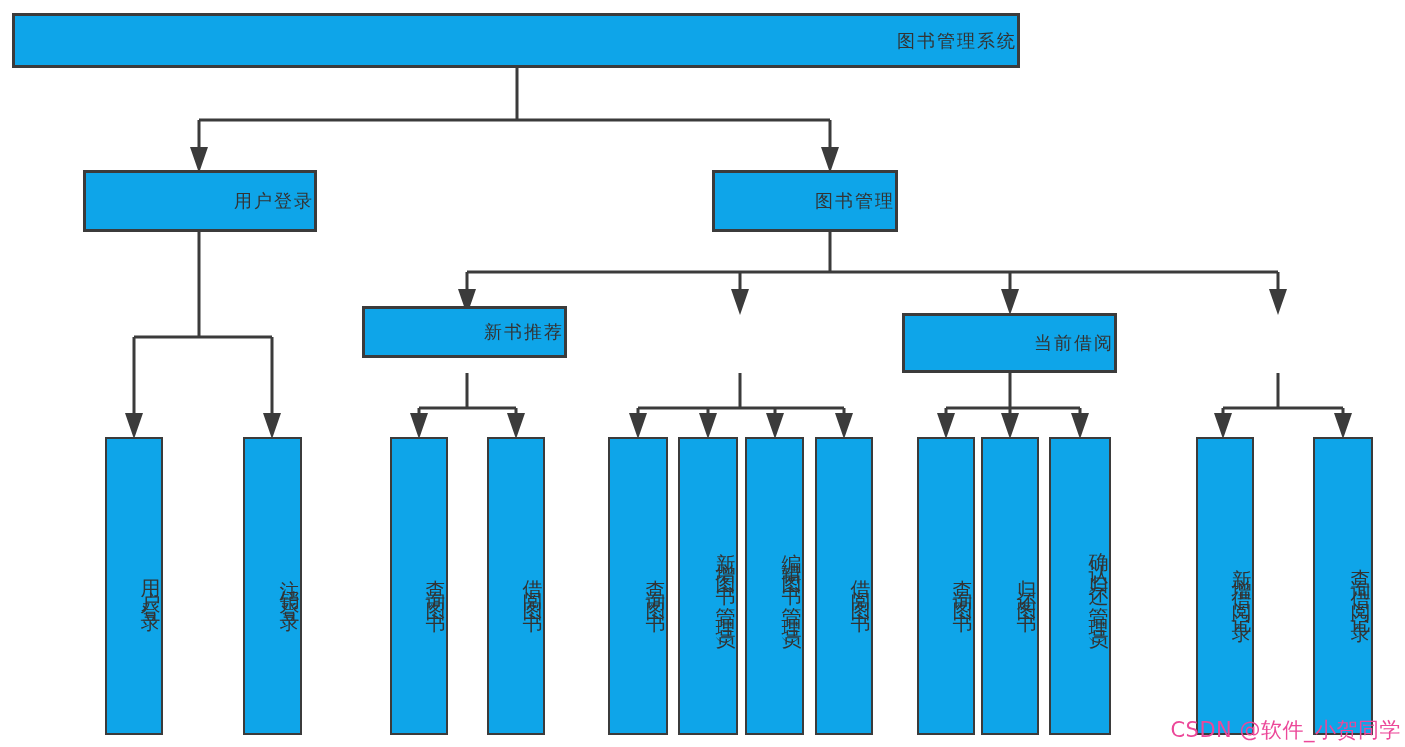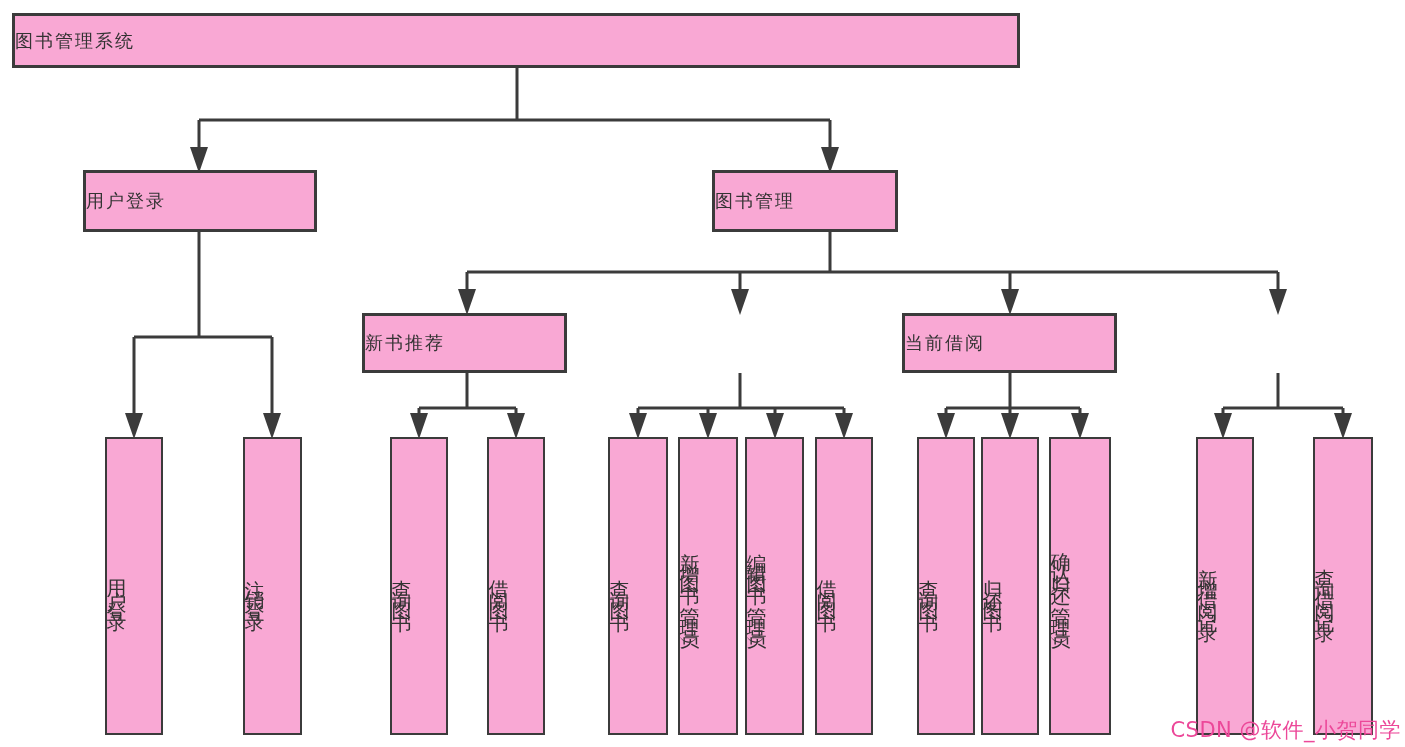--- a/index.html
+++ b/index.html
@@ -2,22 +2,22 @@
 <html><head>
 <meta charset="utf-8">
 <style>
   html,body{margin:0;padding:0;background:#ffffff;}
   .stage{
     position:relative;width:1405px;height:747px;background:#ffffff;overflow:hidden;
     font-family:"DejaVu Sans","Liberation Sans",sans-serif;color:#333333;
   }
   svg.connectors{position:absolute;left:0;top:0;pointer-events:none;}
   .box{
-    position:absolute;background:#f9a8d4;box-sizing:border-box;
-    border:3px solid #3b3b3b;display:flex;align-items:center;justify-content:flex-start;
+    position:absolute;background:#0ea5e9;box-sizing:border-box;
+    border:3px solid #3b3b3b;display:flex;align-items:center;justify-content:flex-end;
   }
   .box.h{font-size:18px;letter-spacing:2px;}
   .box.v{border-width:2.5px;}
   .box.v .label{
     writing-mode:vertical-rl;text-orientation:mixed;
     font-size:20px;letter-spacing:11px;line-height:1;
   }
   .watermark{
     position:absolute;right:4px;bottom:3px;font-size:21px;letter-spacing:0.5px;
     color:#ec4899;white-space:nowrap;
@@ -72,21 +72,21 @@
     <span class="label">图书管理系统</span>
   </div>
 
   <div class="box h" style="left:83px;top:170px;width:234px;height:62px">
     <span class="label">用户登录</span>
   </div>
   <div class="box h" style="left:712px;top:170px;width:186px;height:62px">
     <span class="label">图书管理</span>
   </div>
 
-  <div class="box h" style="left:362px;top:313px;width:205px;height:60px">
+  <div class="box h" style="left:362px;top:306px;width:205px;height:52px">
     <span class="label">新书推荐</span>
   </div>
   <div class="box h" style="left:902px;top:313px;width:215px;height:60px">
     <span class="label">当前借阅</span>
   </div>
 
   <div class="box v" style="left:105px;top:437px;width:58px;height:298px">
     <span class="label">用户登录</span>
   </div>
   <div class="box v" style="left:243px;top:437px;width:59px;height:298px">

